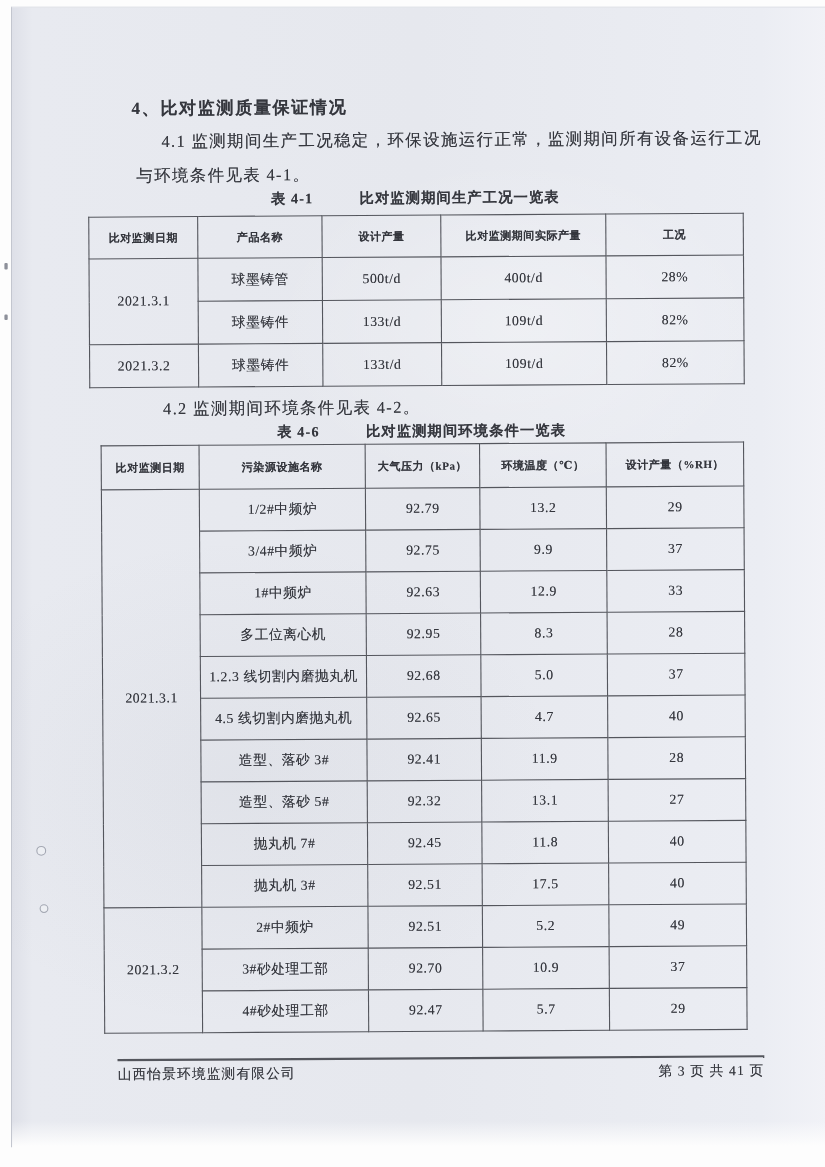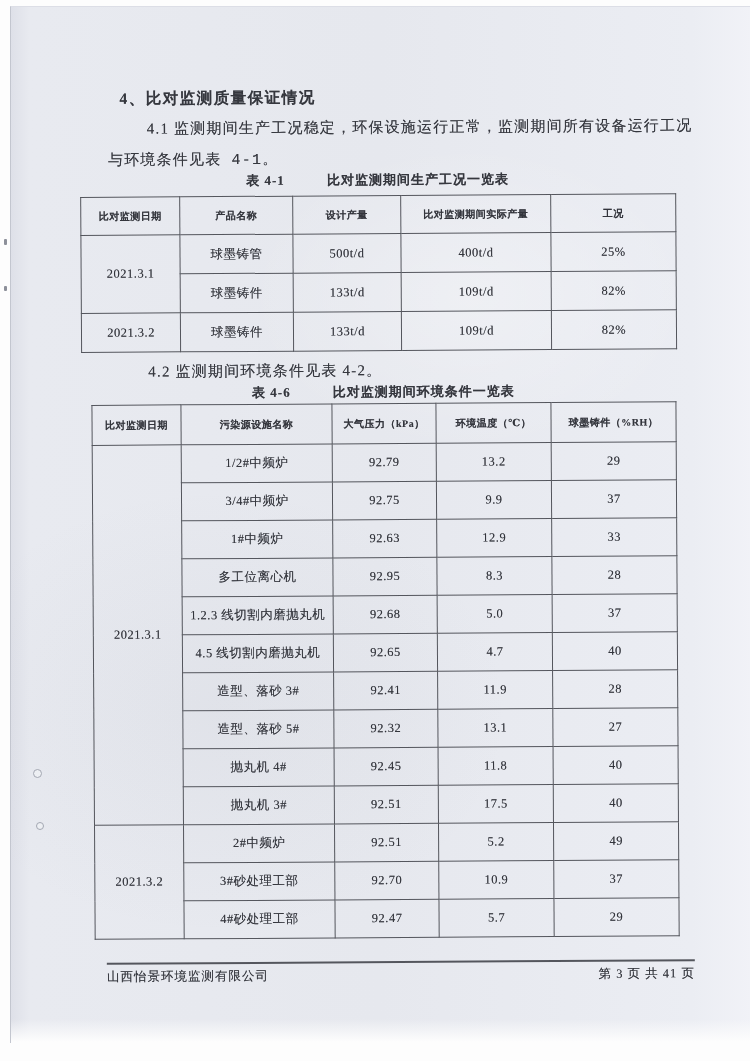--- a/index.html
+++ b/index.html
@@ -35,21 +35,21 @@
   }
   .section-heading {
     position: absolute; left: 108px; top: 82px;
     font-size: 15.5px; font-weight: bold; letter-spacing: 1.5px;
     white-space: nowrap;
   }
   .para {
     position: absolute; font-size: 15px; letter-spacing: 1.2px; white-space: nowrap;
   }
   .para-41-1 { left: 135px; top: 113px; }
-  .para-41-2 { left: 96px; top: 144px; font-family: Liberation Mono, monospace; }
+  .para-41-2 { left: 112px; top: 144px; }
   .para-42   { left: 135px; top: 356px; }
   .table-caption {
     position: absolute; text-align: center;
     font-size: 13px; font-weight: bold; letter-spacing: 1px; white-space: nowrap;
   }
   .caption-1 { left: 68px; width: 595px; top: 166px; }
   .caption-2 { left: 78px; width: 584px; top: 378px; }
   .table-caption .cap-label { margin-right: 42px; }
   table.doc-table {
     position: absolute;
@@ -123,21 +123,21 @@
             <th>比对监测期间实际产量</th>
             <th>工况</th>
           </tr>
         </thead>
       <tbody>
           <tr>
             <td rowspan="2">2021.3.1</td>
             <td>球墨铸管</td>
             <td>500t/d</td>
             <td>400t/d</td>
-            <td>25%</td>
+            <td>28%</td>
           </tr>
           <tr>
             <td>球墨铸件</td>
             <td>133t/d</td>
             <td>109t/d</td>
             <td>82%</td>
           </tr>
           <tr>
             <td rowspan="1">2021.3.2</td>
             <td>球墨铸件</td>
@@ -161,21 +161,21 @@
           <col style="width:104px">
           <col style="width:115px">
           <col style="width:125px">
       </colgroup>
       <thead>
           <tr>
             <th>比对监测日期</th>
             <th>污染源设施名称</th>
             <th>大气压力（kPa）</th>
             <th>环境温度（℃）</th>
-            <th>球墨铸件（%RH）</th>
+            <th>设计产量（%RH）</th>
           </tr>
         </thead>
       <tbody>
           <tr>
             <td rowspan="10">2021.3.1</td>
             <td>1/2#中频炉</td>
             <td>92.79</td>
             <td>13.2</td>
             <td>29</td>
           </tr>
@@ -215,21 +215,21 @@
             <td>11.9</td>
             <td>28</td>
           </tr>
           <tr>
             <td>造型、落砂 5#</td>
             <td>92.32</td>
             <td>13.1</td>
             <td>27</td>
           </tr>
           <tr>
-            <td>抛丸机 4#</td>
+            <td>抛丸机 7#</td>
             <td>92.45</td>
             <td>11.8</td>
             <td>40</td>
           </tr>
           <tr>
             <td>抛丸机 3#</td>
             <td>92.51</td>
             <td>17.5</td>
             <td>40</td>
           </tr>

